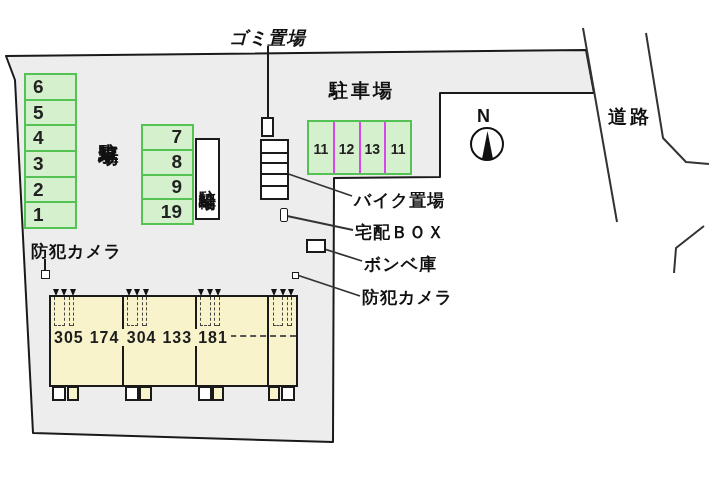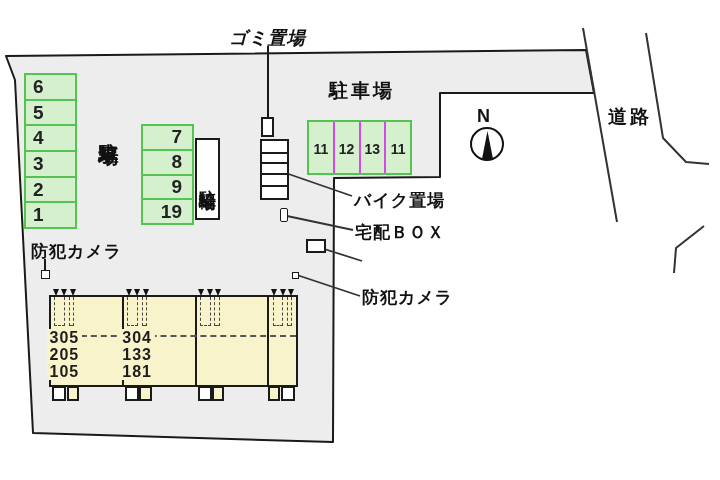--- a/index.html
+++ b/index.html
@@ -43,21 +43,21 @@
   .building { position:absolute; left:49px; top:295px; width:249px; height:92px;
               background:#f8f3cb; border:2px solid #1a1a1a; display:flex; }
   .unit { position:relative; flex:1; }
   .unit + .unit { border-left:2px solid #1a1a1a;margin-left:44px; }
   .tri { position:absolute; top:-8px; width:0; height:0;
          border-left:3.5px solid transparent; border-right:3.5px solid transparent; border-top:7px solid #111; }
   .tri.t1{ left:7%; } .tri.t2{ left:39%; } .tri.t3{ left:71%; }
   .db { position:absolute; top:0; height:29px; border:1.5px dashed #444; border-top:none; z-index:0; }
   .db1 { left:13%; width:40%; } .db2 { left:67%; width:19%; }
   .midline { position:absolute; left:0; right:0; top:38px; border-top:2px dashed #555; z-index:1; }
-  .rooms { position:absolute; left:0; right:0; top:32px; display:flex; flex-direction:column; align-items:center; z-index:2; }
+  .rooms { position:absolute; left:0; right:0; top:32px; display:flex; flex-direction:row; align-items:center; z-index:2; }
   .room { font-size:16px; font-weight:bold; line-height:17px; letter-spacing:1px; color:#1d1d1d;
           background:#f8f3cb; padding:0 3px; }
   .porch { position:absolute; left:1px; bottom:-16px; width:54%; height:15px; background:#fff; border:2px solid #1a1a1a; }
   .stair { position:absolute; right:-1px; bottom:-16px; width:45%; height:15px; background:#f8f3cb; border:2px solid #1a1a1a; }
   .unit.flip .porch { left:auto; right:1px; }
   .unit.flip .stair { right:auto; left:-1px; }
 </style>
 </head>
 <body>
 
@@ -121,35 +121,36 @@
   <div class="obj thin" style="left:292px; top:272px; width:7px; height:7px;"></div>
   <div class="obj thin" style="left:41px; top:270px; width:9px; height:9px;"></div>
 
   <div class="compass-n" style="left:477px; top:106px;">N</div>
   <div class="compass-circle" style="left:470px; top:127px;">
     <div class="compass-needle"></div>
   </div>
 
   <div class="lbl lbl-md" style="left:355px; top:221px;">宅配ＢＯＸ</div>
   <div class="lbl lbl-md" style="left:354px; top:189px;">バイク置場</div>
+  <div class="lbl lbl-md" style="left:364px; top:253px;">ボンベ庫</div>
   <div class="lbl lbl-md" style="left:362px; top:286px;">防犯カメラ</div>
   <div class="lbl lbl-md" style="left:31px; top:240px;">防犯カメラ</div>
 
   <div class="building">
     <div class="midline"></div>
 
     <div class="unit">
       <span class="tri t1"></span>
       <span class="tri t2"></span>
       <span class="tri t3"></span>
       <div class="db db1"></div>
       <div class="db db2"></div>
       <div class="rooms">
         <div class="room">305</div>
-        <div class="room">205</div>
+        <div class="room">174</div>
         <div class="room">105</div>
       </div>
       <div class="porch"></div>
       <div class="stair"></div>
     </div>
 
     <div class="unit">
       <span class="tri t1"></span>
       <span class="tri t2"></span>
       <span class="tri t3"></span>

